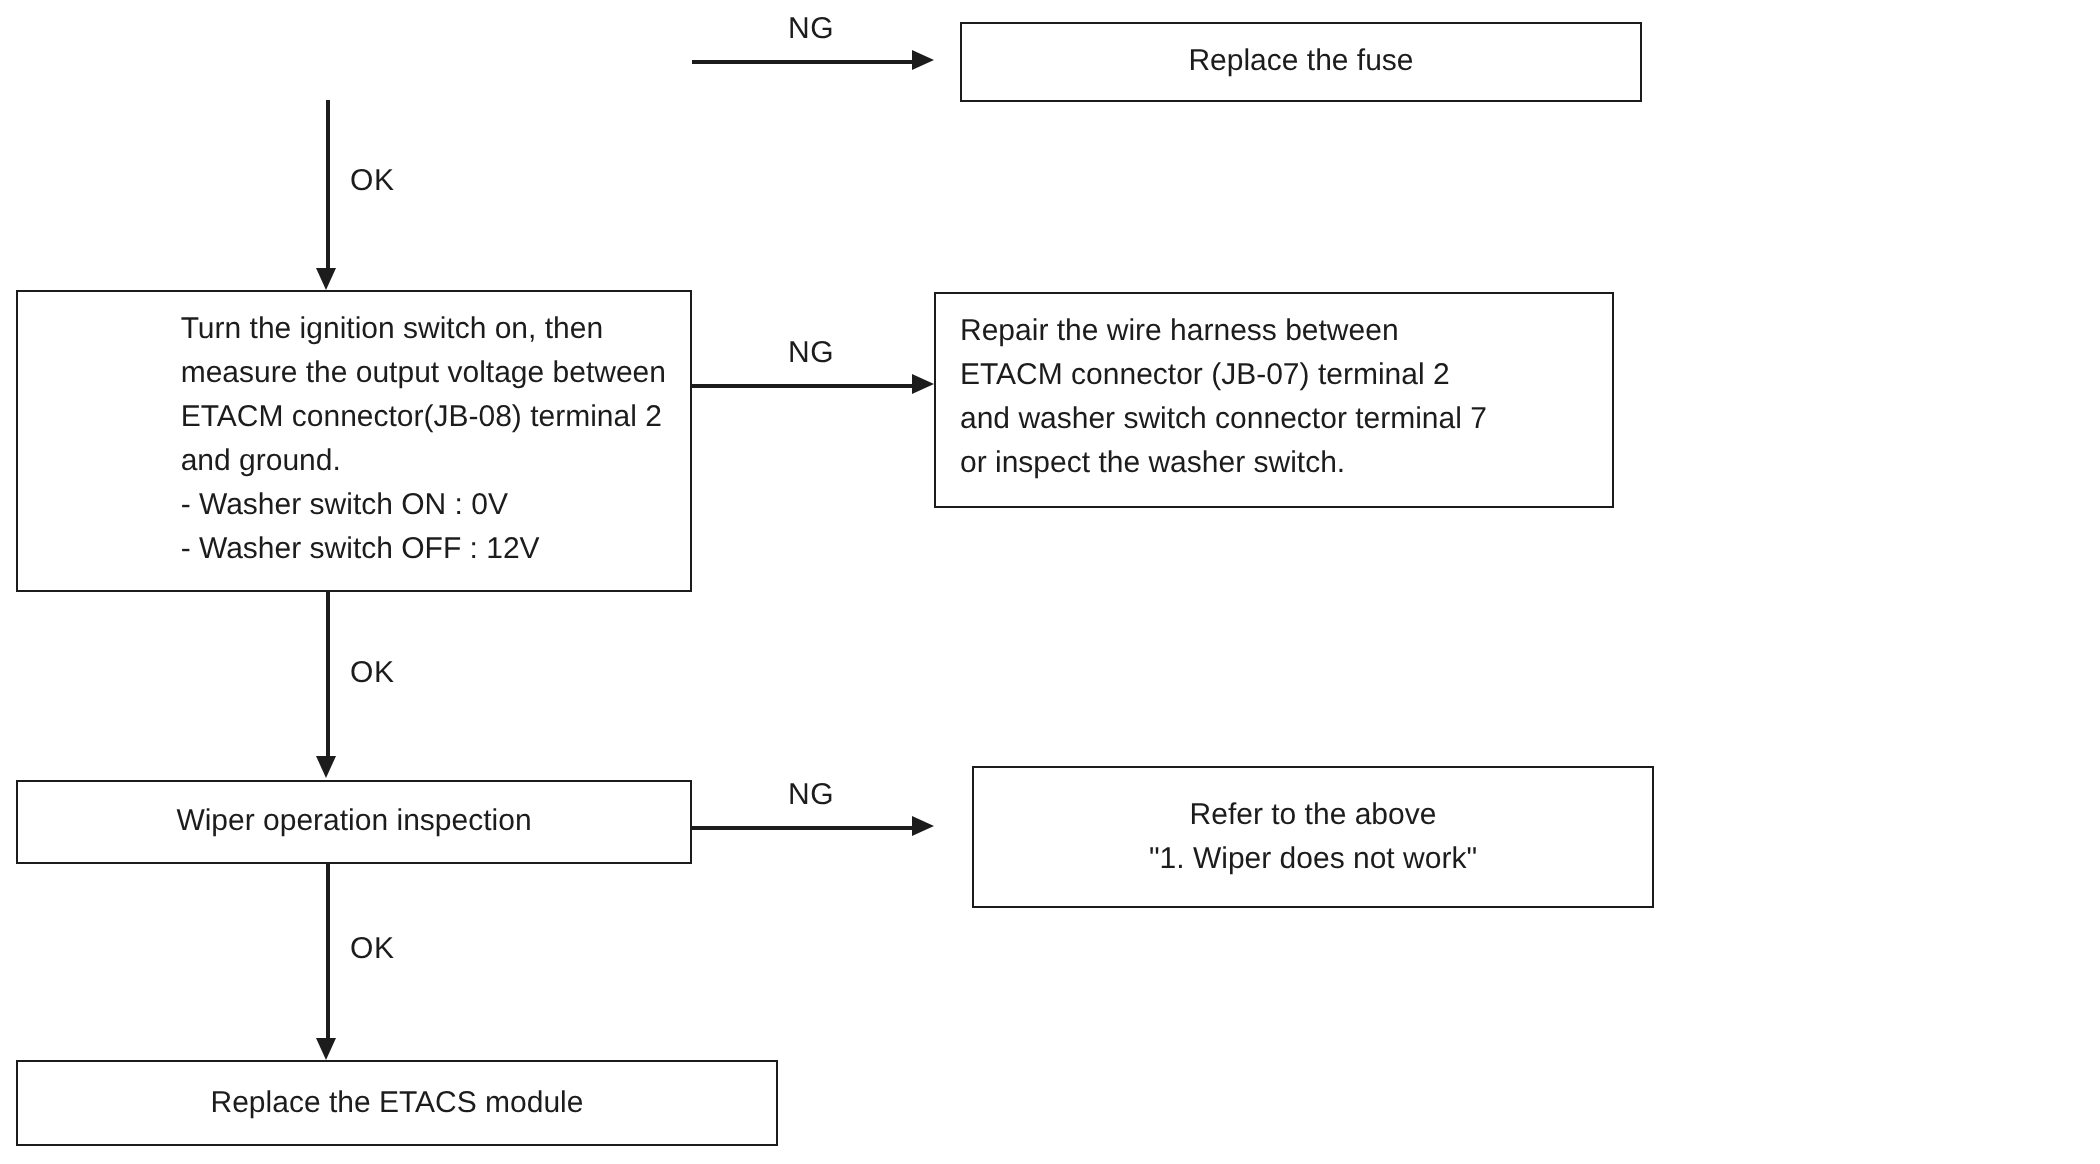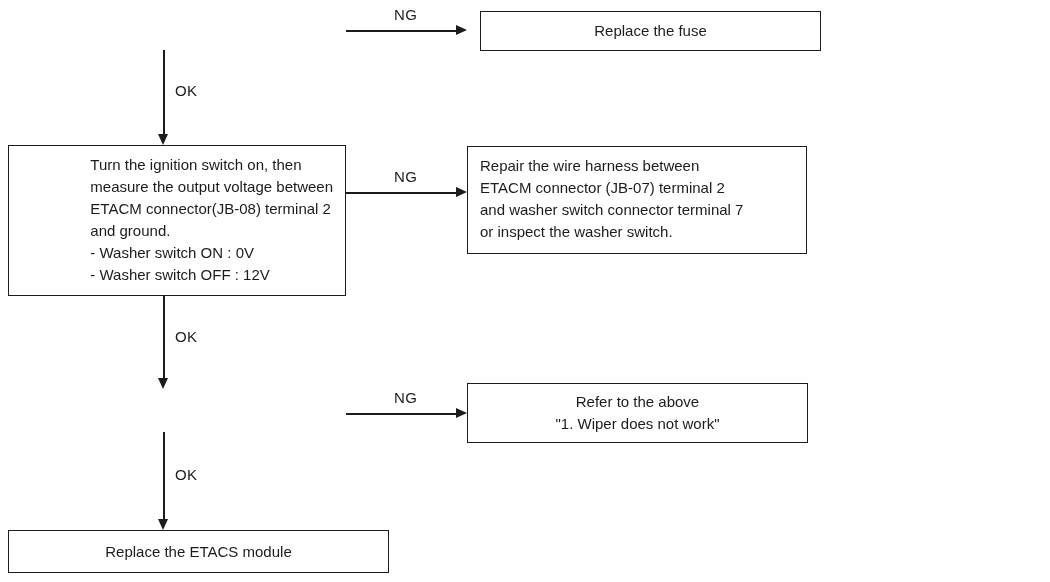--- a/index.html
+++ b/index.html
@@ -106,21 +106,24 @@
   </div>
 
   <div class="hline" style="left:346px; top:192px; width:111px;"></div>
   <div class="ahead-right" style="left:456px; top:187px;"></div>
   <div class="edge-label" style="left:394px; top:168px;">NG</div>
 
   <div class="vline" style="left:163px; top:296px; height:83px;"></div>
   <div class="ahead-down" style="left:158px; top:378px;"></div>
   <div class="edge-label" style="left:175px; top:328px;">OK</div>
 
-  <div class="box" style="left:467px; top:383px; width:341px; height:60px;">
+  <div class="box" style="left:8px; top:390px; width:338px; height:42px;">
+    <span class="txt">Wiper operation inspection</span>
+  </div>
+  <div class="box" style="left:486px; top:383px; width:341px; height:71px;">
     <span class="txt">Refer to the above
 "1. Wiper does not work"</span>
   </div>
 
   <div class="hline" style="left:346px; top:413px; width:111px;"></div>
   <div class="ahead-right" style="left:456px; top:408px;"></div>
   <div class="edge-label" style="left:394px; top:389px;">NG</div>
 
   <div class="vline" style="left:163px; top:432px; height:87px;"></div>
   <div class="ahead-down" style="left:158px; top:519px;"></div>

